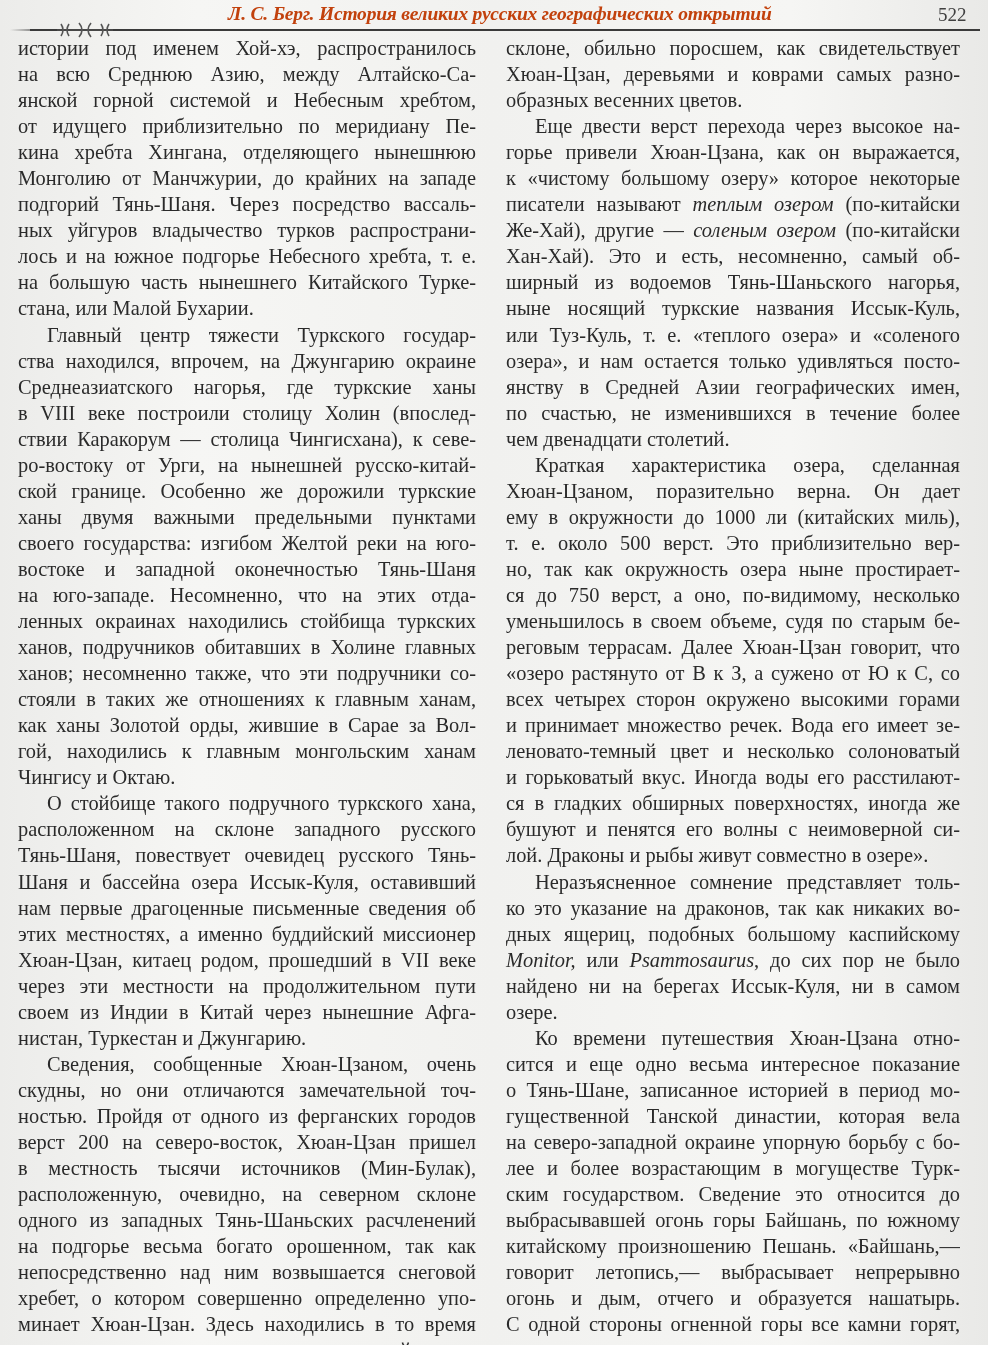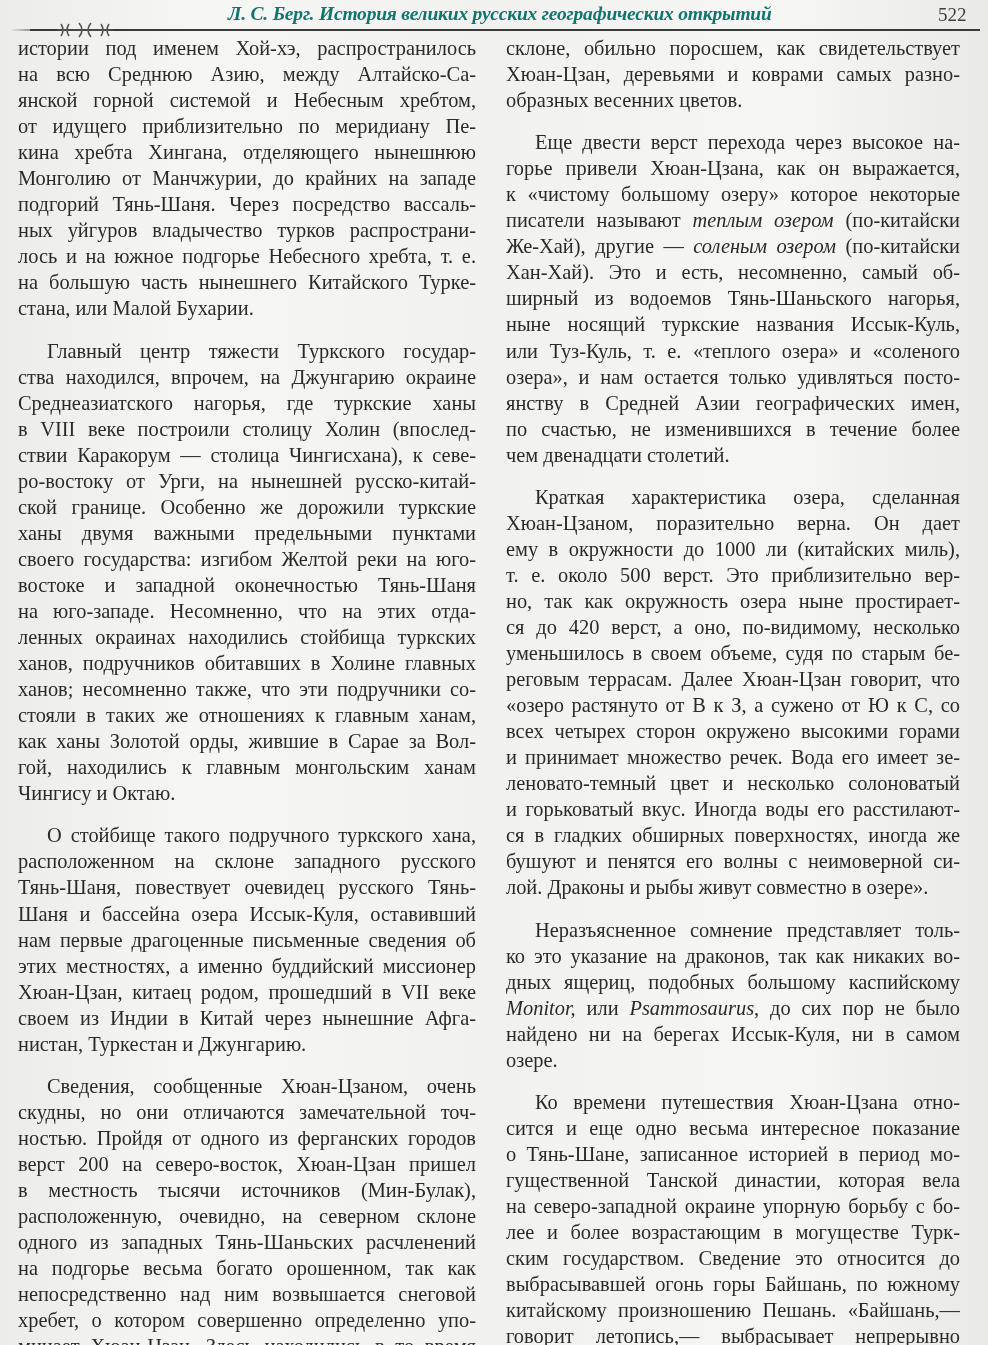--- a/index.html
+++ b/index.html
@@ -10,21 +10,21 @@
     font-family: "Liberation Serif", "DejaVu Serif", serif;
     color: #2a2a2a;
     position: relative;
   }
   .header {
     position: absolute; left: 0; top: 0; width: 988px; height: 40px;
   }
   .header-title {
     position: absolute; left: 228px; top: 3px;
     font-style: italic; font-weight: bold;
-    font-size: 19.5px; color: #0f766e;
+    font-size: 19.5px; color: #c2410c;
     letter-spacing: -0.2px;
   }
   .page-number {
     position: absolute; left: 938px; top: 4px;
     font-size: 19px; color: #404040;
   }
   .rule {
     position: absolute; left: 30px; top: 29px; width: 950px; height: 2px;
     background: #3a3a3a;
   }
@@ -37,21 +37,21 @@
   }
   .col {
     position: absolute; top: 35px; width: 458px;
     font-size: 20.4px; line-height: 26.05px;
     text-align: justify;
   }
   .col-left { left: 18px; }
   .col-right { left: 506px; width: 454px; }
   .line { display: block; height: 26.05px; white-space: nowrap; text-align-last: justify; }
   .line.last { text-align-last: left; }
-  .indent { padding-left: 29px; margin-top: 16px; }
+  .indent { padding-left: 29px; }
   em { }
 </style>
 </head>
 <body>
 
 <div class="header">
   <svg class="rule-taper"></svg>
   <div class="rule"></div>
   <svg class="ornament" viewBox="0 0 60 20">
     <g fill="none" stroke="#555" stroke-width="1.6">
@@ -100,20 +100,21 @@
       <span class="line last">Чингису и Октаю.</span>
     </div>
     <div>
       <span class="line indent">О стойбище такого подручного туркского хана,</span>
       <span class="line">расположенном на склоне западного русского</span>
       <span class="line">Тянь-Шаня, повествует очевидец русского Тянь-</span>
       <span class="line">Шаня и бассейна озера Иссык-Куля, оставивший</span>
       <span class="line">нам первые драгоценные письменные сведения об</span>
       <span class="line">этих местностях, а именно буддийский миссионер</span>
       <span class="line">Хюан-Цзан, китаец родом, прошедший в VII веке</span>
+      <span class="line">через эти местности на продолжительном пути</span>
       <span class="line">своем из Индии в Китай через нынешние Афга-</span>
       <span class="line last">нистан, Туркестан и Джунгарию.</span>
     </div>
     <div>
       <span class="line indent">Сведения, сообщенные Хюан-Цзаном, очень</span>
       <span class="line">скудны, но они отличаются замечательной точ-</span>
       <span class="line">ностью. Пройдя от одного из ферганских городов</span>
       <span class="line">верст 200 на северо-восток, Хюан-Цзан пришел</span>
       <span class="line">в местность тысячи источников (Мин-Булак),</span>
       <span class="line">расположенную, очевидно, на северном склоне</span>
@@ -145,21 +146,21 @@
       <span class="line">янству в Средней Азии географических имен,</span>
       <span class="line">по счастью, не изменившихся в течение более</span>
       <span class="line last">чем двенадцати столетий.</span>
     </div>
     <div>
       <span class="line indent">Краткая характеристика озера, сделанная</span>
       <span class="line">Хюан-Цзаном, поразительно верна. Он дает</span>
       <span class="line">ему в окружности до 1000 ли (китайских миль),</span>
       <span class="line">т. е. около 500 верст. Это приблизительно вер-</span>
       <span class="line">но, так как окружность озера ныне простирает-</span>
-      <span class="line">ся до 420 верст, а оно, по-видимому, несколько</span>
+      <span class="line">ся до 750 верст, а оно, по-видимому, несколько</span>
       <span class="line">уменьшилось в своем объеме, судя по старым бе-</span>
       <span class="line">реговым террасам. Далее Хюан-Цзан говорит, что</span>
       <span class="line">«озеро растянуто от В к З, а сужено от Ю к С, со</span>
       <span class="line">всех четырех сторон окружено высокими горами</span>
       <span class="line">и принимает множество речек. Вода его имеет зе-</span>
       <span class="line">леновато-темный цвет и несколько солоноватый</span>
       <span class="line">и горьковатый вкус. Иногда воды его расстилают-</span>
       <span class="line">ся в гладких обширных поверхностях, иногда же</span>
       <span class="line">бушуют и пенятся его волны с неимоверной си-</span>
       <span class="line last">лой. Драконы и рыбы живут совместно в озере».</span>

